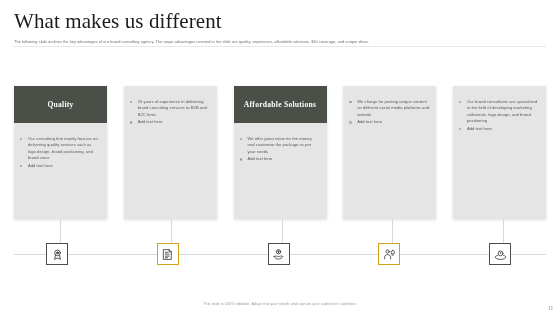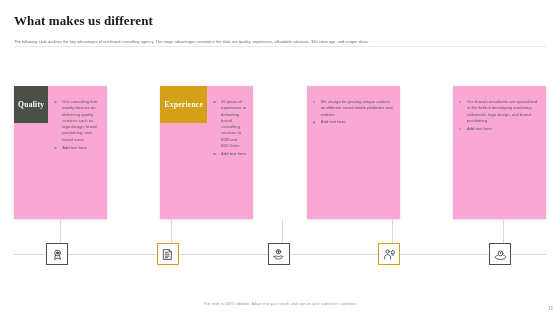--- a/index.html
+++ b/index.html
@@ -26,22 +26,22 @@
   .header {
     position: absolute;
     left: 0;
     top: 0;
     width: 560px;
     padding: 10px 14px 0 14px;
     box-sizing: border-box;
   }
   .page-title {
     font-family: "Liberation Serif", serif;
-    font-size: 13px;
-    font-weight: 700;
+    font-size: 21px;
+    font-weight: 400;
     color: #1c1c1c;
     letter-spacing: 0.1px;
     line-height: 22px;
     margin: 0;
     padding: 0;
   }
   .subtitle {
     font-family: "Liberation Sans", sans-serif;
     font-size: 3.9px;
     color: #6e6e6e;
@@ -62,24 +62,25 @@
   .cards {
     position: absolute;
     left: 14px;
     top: 86px;
     width: 532px;
     display: flex;
     justify-content: space-between;
   }
   .card {
     width: 93px;
-    background: #f9a8d4;
+    background: #e5e5e5;
     box-shadow: 0 1px 3px rgba(0,0,0,0.13);
     box-sizing: border-box;
     display: flex;
+    flex-direction: column;
     min-height: 133px;
     justify-content: center;
   }
   .card-head {
     height: 37px;
     display: flex;
     align-items: center;
     justify-content: center;
     text-align: center;
     padding: 0 4px;
@@ -217,37 +218,51 @@
           </li>
           <li class="bullet-item">
             <span class="dot"></span>
             <span>Add text here</span>
           </li>
         </ul>
       </div>
     </div>
 
     <div class="card">
-      <div class="card-head head-gold">
-        <span class="card-head-title">Experience</span>
-      </div>
       <div class="card-body">
         <ul class="bullet-list">
           <li class="bullet-item">
             <span class="dot"></span>
             <span>20 years of experience in delivering brand consulting services to B2B and B2C firms</span>
           </li>
           <li class="bullet-item">
             <span class="dot"></span>
             <span>Add text here</span>
           </li>
         </ul>
       </div>
     </div>
 
+    <div class="card">
+      <div class="card-head head-dark">
+        <span class="card-head-title">Affordable Solutions</span>
+      </div>
+      <div class="card-body">
+        <ul class="bullet-list">
+          <li class="bullet-item">
+            <span class="dot"></span>
+            <span>We offer great value for the money and customize the package as per your needs</span>
+          </li>
+          <li class="bullet-item">
+            <span class="dot"></span>
+            <span>Add text here</span>
+          </li>
+        </ul>
+      </div>
+    </div>
 
     <div class="card">
       <div class="card-body">
         <ul class="bullet-list">
           <li class="bullet-item">
             <span class="dot"></span>
             <span>We charge for posting unique content on different social media platforms and website</span>
           </li>
           <li class="bullet-item">
             <span class="dot"></span>

